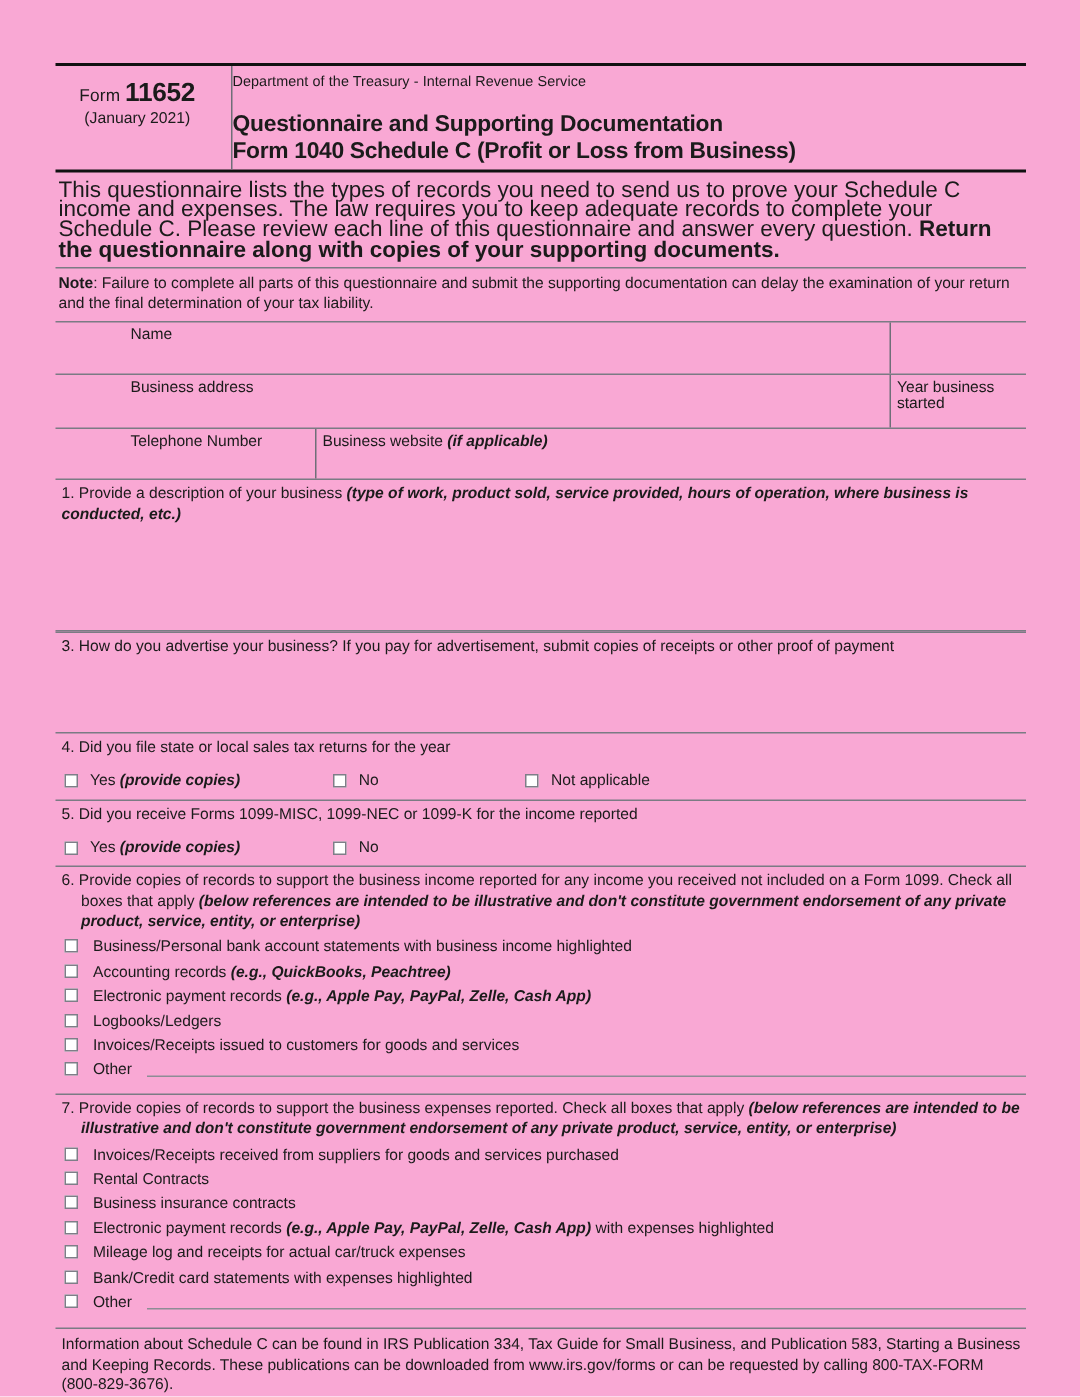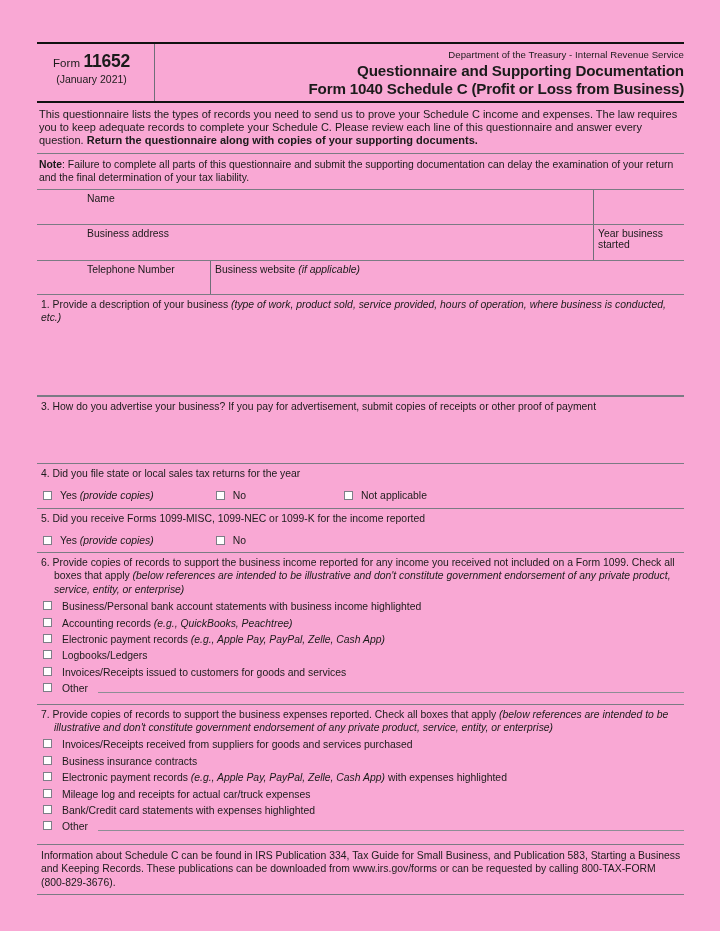--- a/index.html
+++ b/index.html
@@ -65,44 +65,44 @@
     font-size: 17.5px;
     font-weight: bold;
     letter-spacing: -.2px;
   }
   .form-date {
     font-size: 10.5px;
     margin-top: 1px;
   }
   .header-right {
     flex: 1 1 auto;
-    text-align: right;
+    text-align: left;
     padding: 5px 0 4px 0;
   }
   .agency {
     font-size: 9.6px;
     letter-spacing: .05px;
   }
   .title1 {
     font-size: 15.2px;
     font-weight: bold;
-    margin-top: 2px;
+    margin-top: 14px;
     letter-spacing: -.15px;
   }
   .title2 {
     font-size: 15.2px;
     font-weight: bold;
     margin-top: 1px;
     letter-spacing: -.2px;
   }
 
   
   .intro {
     padding: 5px 2px 5px 2px;
-    font-size: 11px;
+    font-size: 15px;
     line-height: 13.2px;
   }
   .intro .bold { font-weight: bold; }
   .note {
     padding: 4px 2px 5px 2px;
     font-size: 10.4px;
     line-height: 13.2px;
   }
   .note .lbl { font-weight: bold; }
 
@@ -117,21 +117,21 @@
     font-size: 10.4px;
     box-sizing: border-box;
   }
   .idcell.tall { height: 34px; }
   .idcell.tall2 { height: 35px; }
   .idcell.tall3 { height: 33px; }
   .id-left  { width: 511px; flex: 0 0 511px; border-right: 1.4px solid #6f6f78; }
   .id-right { flex: 1 1 auto; }
   .tel-left { width: 128px; flex: 0 0 128px; border-right: 1.4px solid #6f6f78; }
   .tel-right { flex: 1 1 auto; }
-  .ital { font-style: italic; }
+  .ital { font-style: italic; font-weight: bold; }
 
   
   .q {
     font-size: 10.4px;
     line-height: 13.4px;
     padding: 3px 2px 3px 4px;
   }
   .q-answer-space { height: 66px; }
   .q-hang {
     padding-left: 17px;
@@ -324,20 +324,24 @@
     <div class="q q-hang">
       <span>7. Provide copies of records to support the business expenses reported. Check all boxes that apply </span><span class="ital">(below references are intended to be illustrative and don't constitute government endorsement of any private product, service, entity, or enterprise)</span>
     </div>
     <div class="cklist">
       <div class="ckitem">
         <span class="cbox"></span>
         <span class="cblabel">Invoices/Receipts received from suppliers for goods and services purchased</span>
       </div>
       <div class="ckitem">
         <span class="cbox"></span>
+        <span class="cblabel">Rental Contracts</span>
+      </div>
+      <div class="ckitem">
+        <span class="cbox"></span>
         <span class="cblabel">Business insurance contracts</span>
       </div>
       <div class="ckitem">
         <span class="cbox"></span>
         <span class="cblabel"><span>Electronic payment records </span><span class="ital">(e.g., Apple Pay, PayPal, Zelle, Cash App)</span><span> with expenses highlighted</span></span>
       </div>
       <div class="ckitem">
         <span class="cbox"></span>
         <span class="cblabel">Mileage log and receipts for actual car/truck expenses</span>
       </div>

